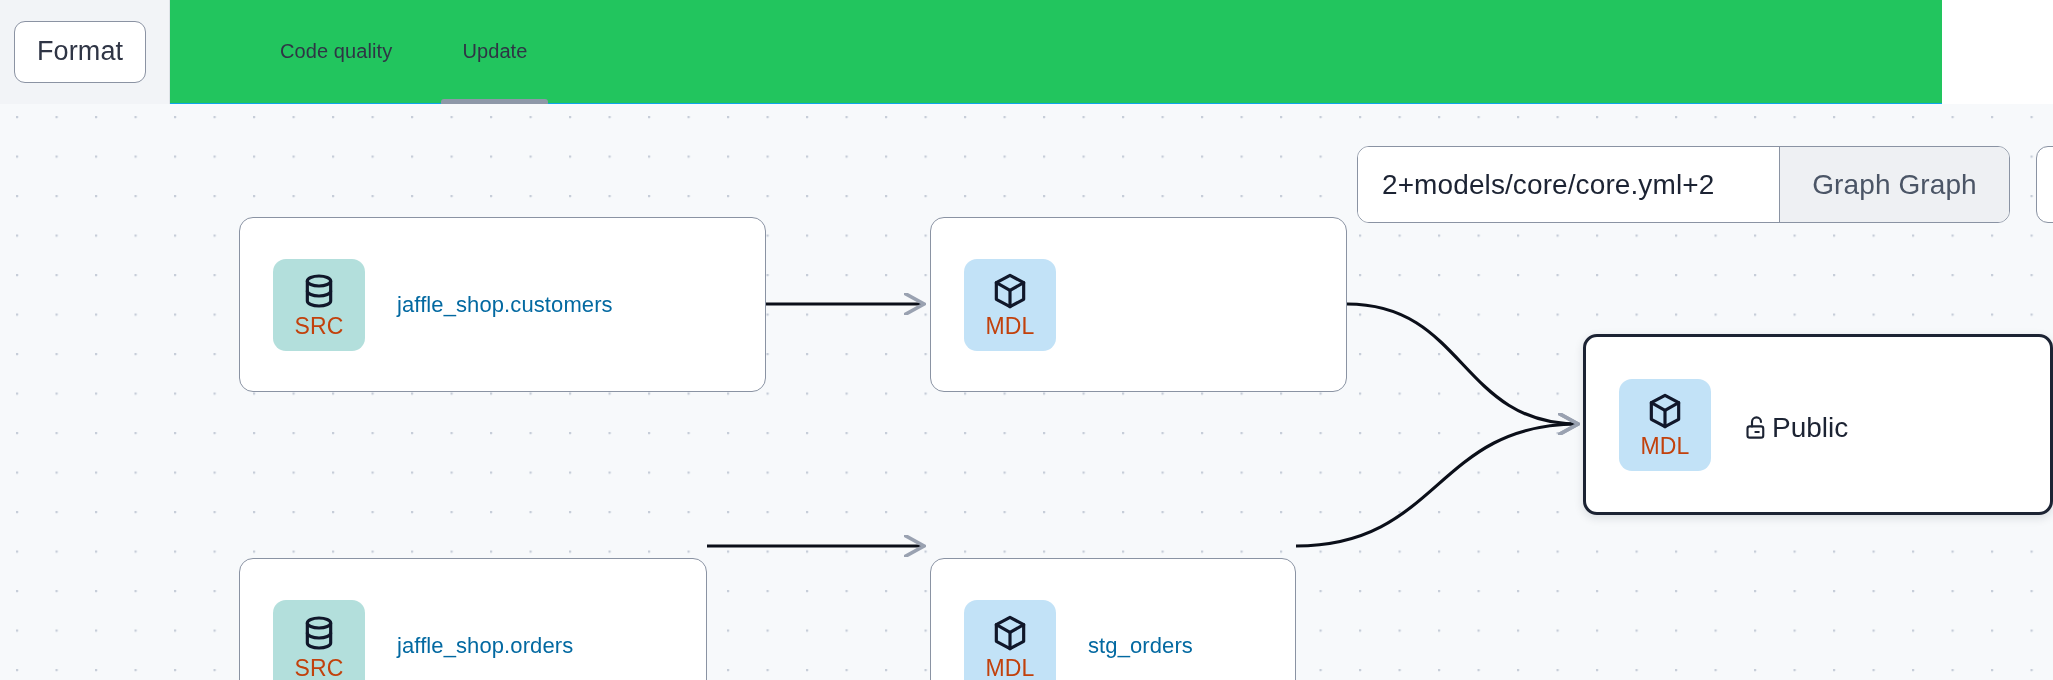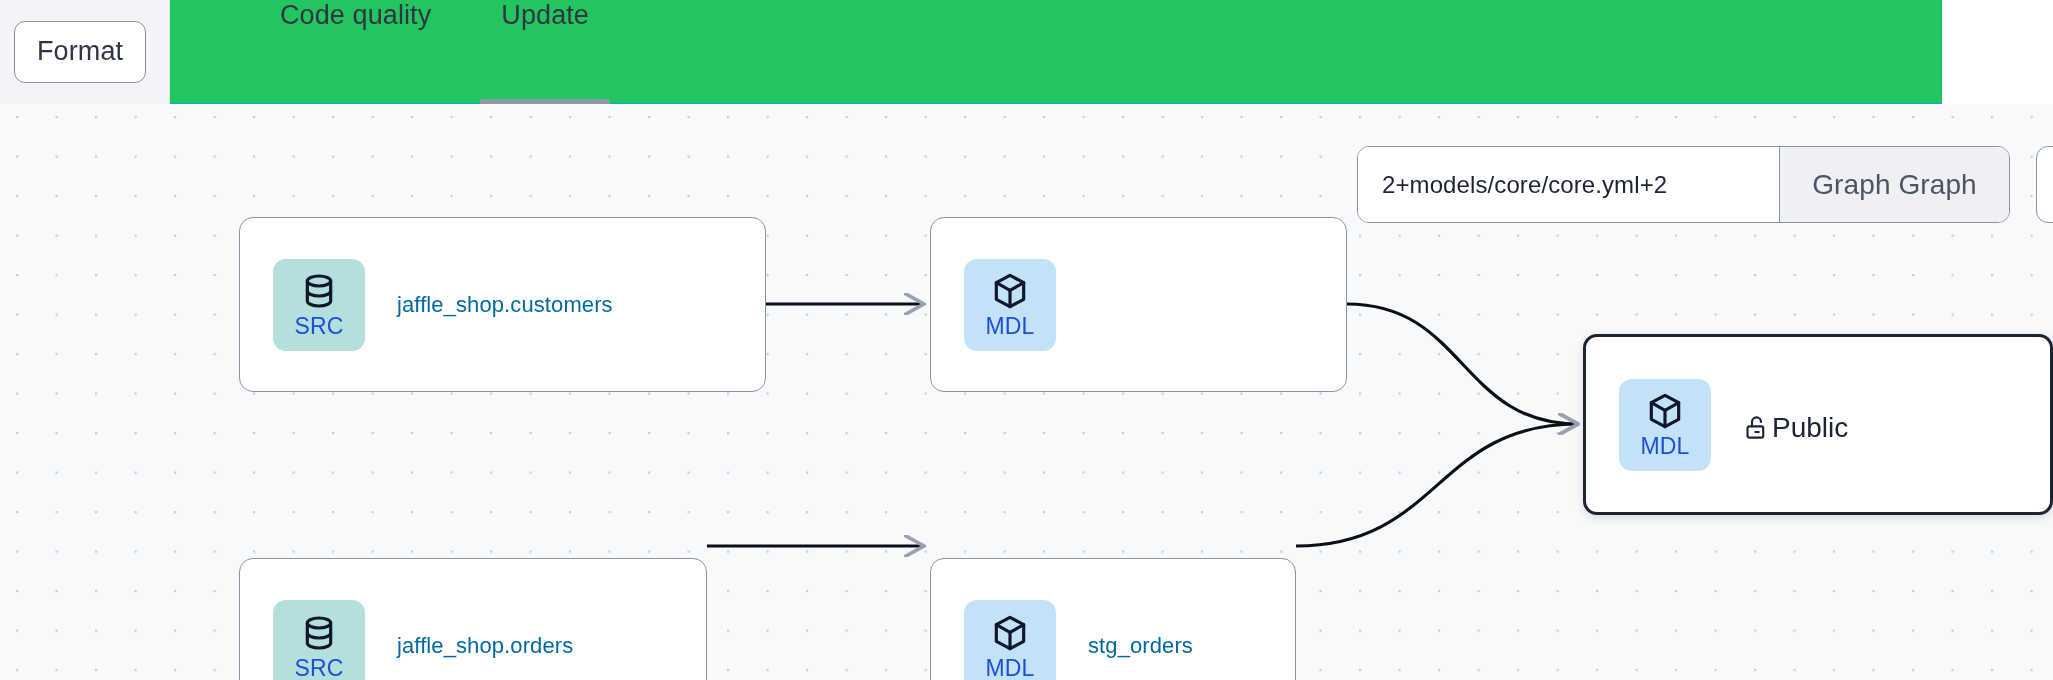--- a/index.html
+++ b/index.html
@@ -52,22 +52,23 @@
   #tabs {
     height: 104px;
     display: flex;
     align-items: stretch;
     padding-left: 75px;
   }
 
   .tab {
     position: relative;
     display: flex;
+    align-items: center;
     padding: 0 35px;
-    font-size: 27px;
+    font-size: 20px;
     color: #2f3545;
     cursor: pointer;
     letter-spacing: .1px;
   }
   .tab .tab-underline {
     position: absolute;
     left: 14px; right: 14px;
     bottom: 0;
     height: 5px;
     border-radius: 3px 3px 0 0;
@@ -121,21 +122,21 @@
     flex-direction: column;
     align-items: center;
     justify-content: center;
     flex: 0 0 auto;
   }
   .badge.src { background: #b3dfdc; }
   .badge.mdl { background: #c2e2f7; }
   .badge svg { display: block; }
   .badge-text {
     font-size: 23px;
-    color: #1d4ed8;
+    color: #c2410c;
     line-height: 1;
     margin-top: 4px;
     letter-spacing: .2px;
   }
 
   .node-body {
     margin-left: 32px;
     display: flex;
     flex-direction: column;
     justify-content: center;
@@ -170,21 +171,21 @@
     border: 1.6px solid #8a93a3;
     border-radius: 12px;
     overflow: hidden;
   }
   #selector-input {
     width: 421px;
     border: none;
     outline: none;
     background: #ffffff;
     font-family: "Liberation Sans", sans-serif;
-    font-size: 24px;
+    font-size: 28px;
     color: #1c2333;
     padding: 0 24px;
     letter-spacing: .1px;
   }
   #update-graph-button {
     width: 230px;
     background: #eef0f3;
     border: none;
     border-left: 1.6px solid #8a93a3;
     font-family: "Liberation Sans", sans-serif;

